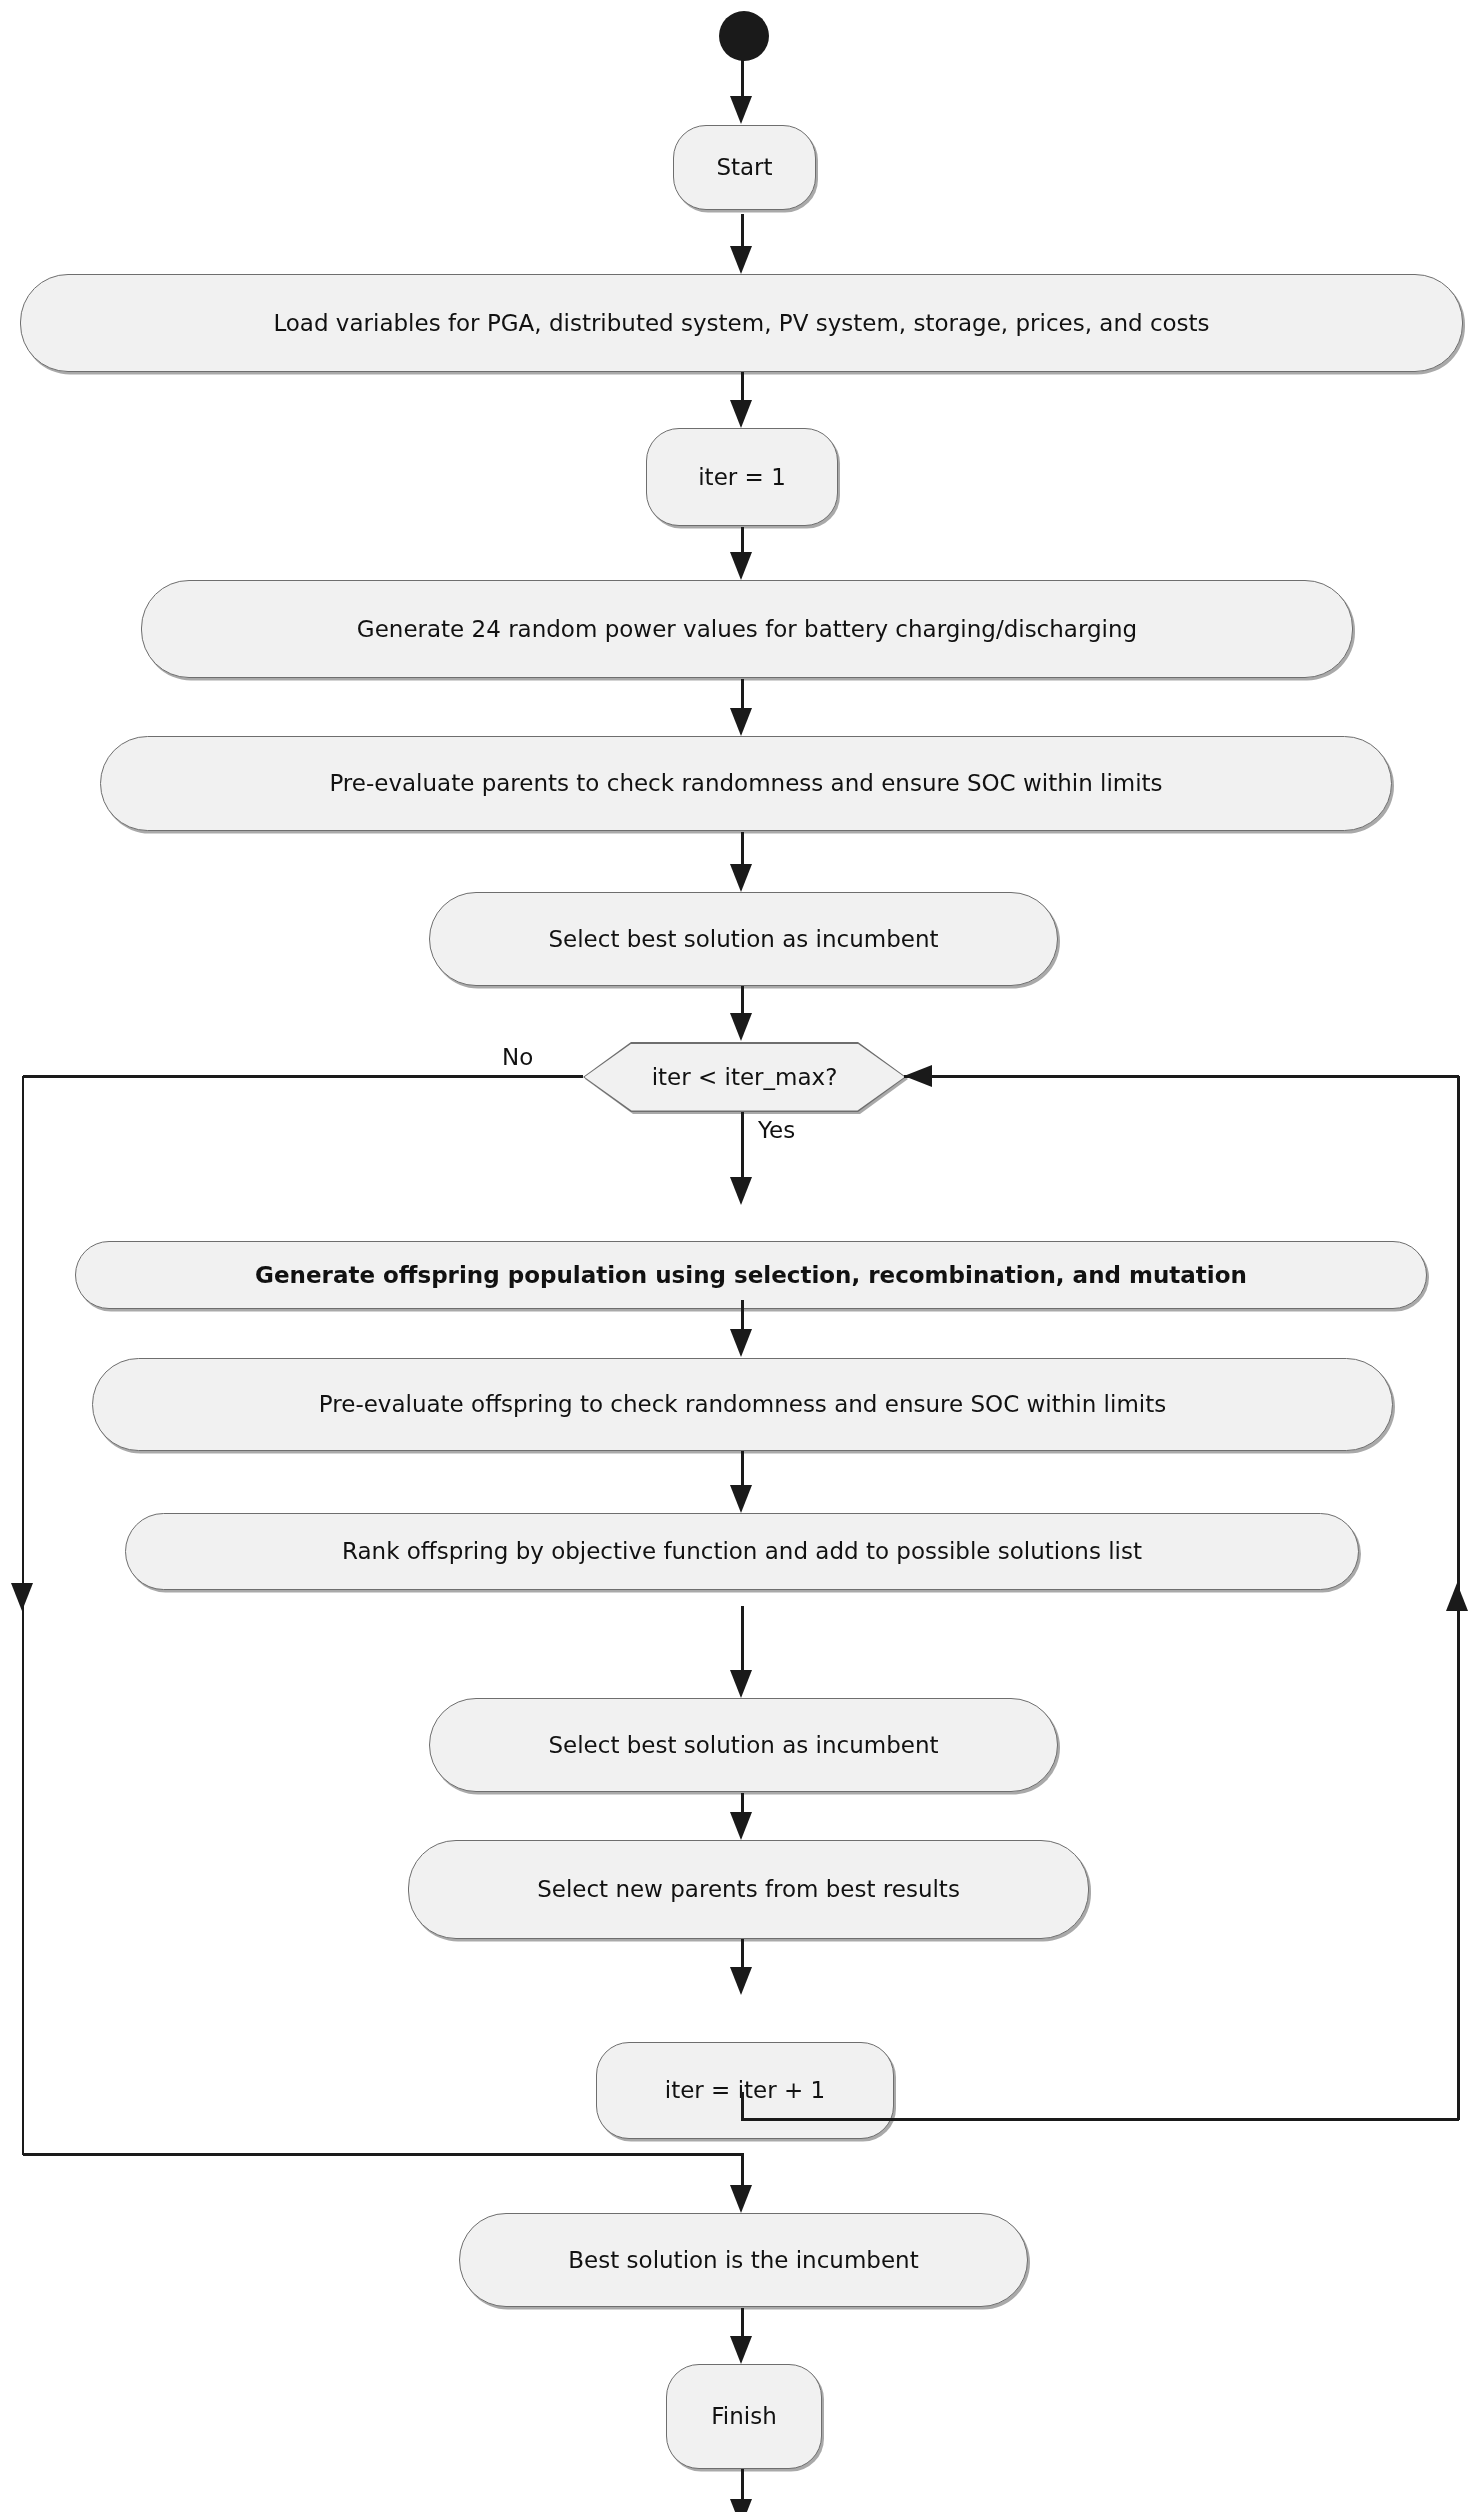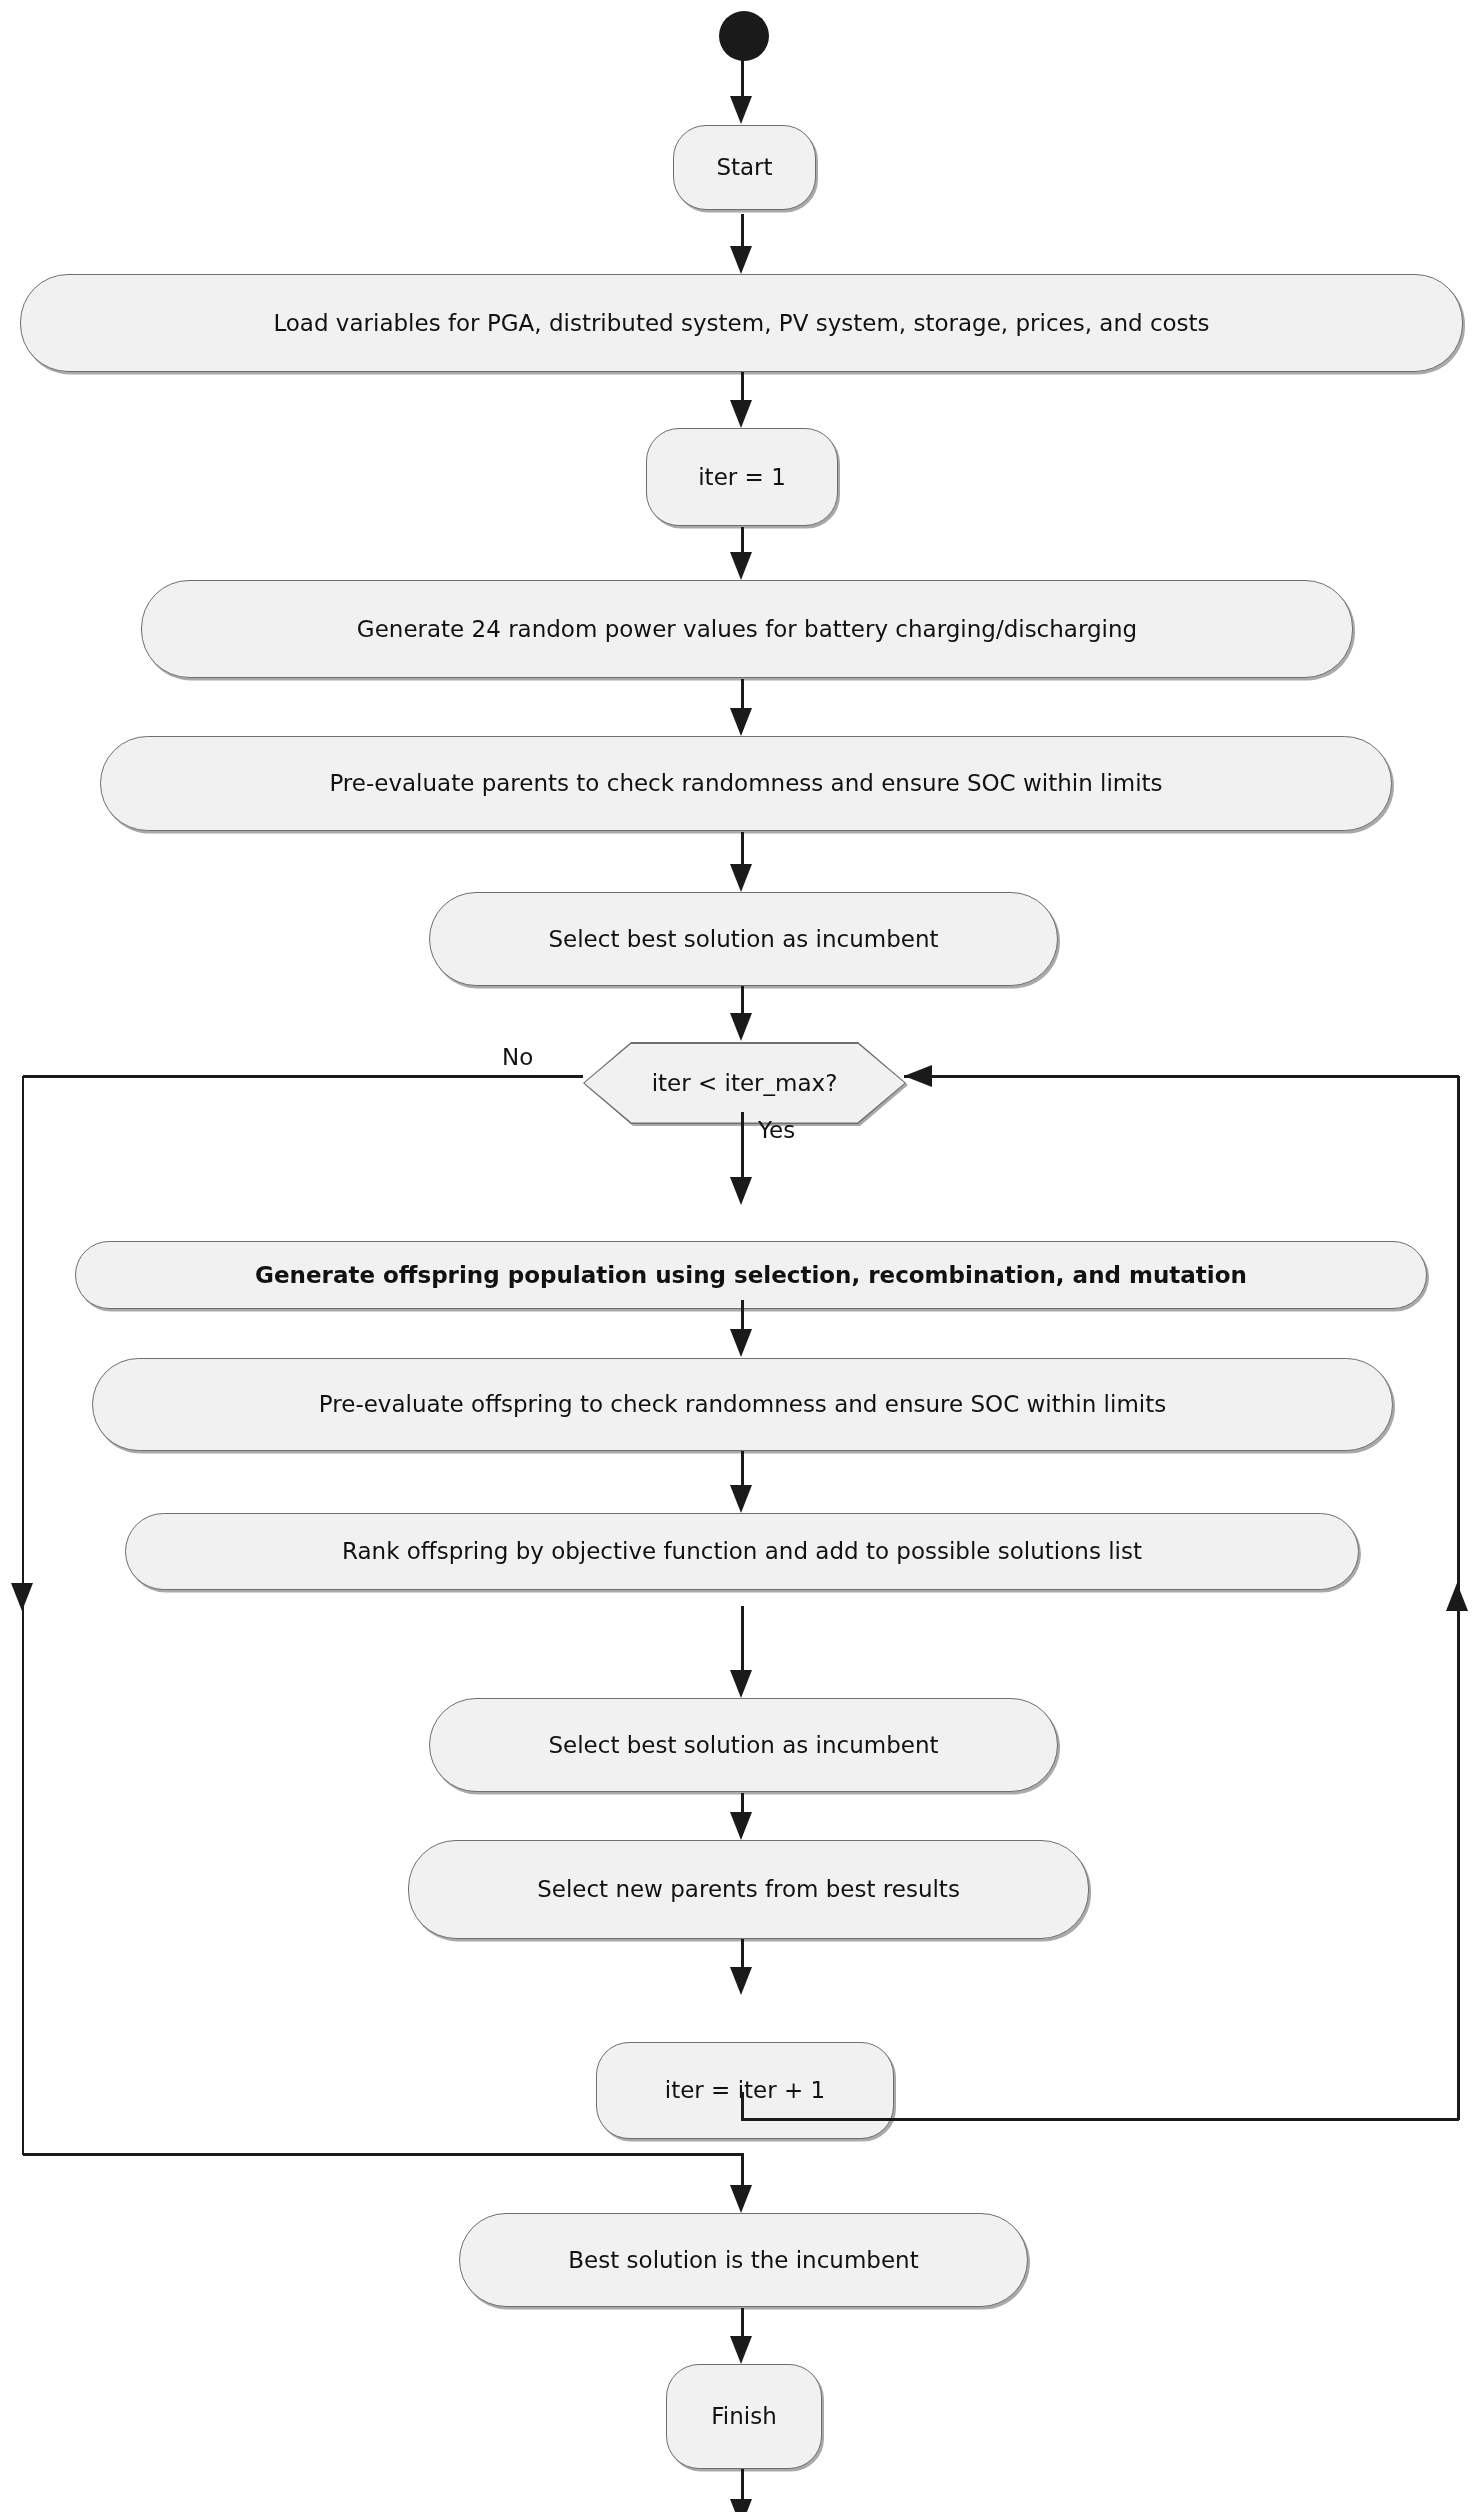--- a/index.html
+++ b/index.html
@@ -103,21 +103,21 @@
   <div class="vl" style="left:741px; top:832px; height:33px;"></div>
   <div class="arrow-down" style="left:730px; top:864px;"></div>
 
   <div class="node r-big" style="left:429px; top:892px; width:629px; height:94px;">
     <span>Select best solution as incumbent</span>
   </div>
 
   <div class="vl" style="left:741px; top:986px; height:28px;"></div>
   <div class="arrow-down" style="left:730px; top:1013px;"></div>
 
-  <div class="hex" style="left:583px; top:1042px; width:323px; height:82px;">
+  <div class="hex" style="left:583px; top:1042px; width:323px; height:70px;">
     <div class="hex-border"></div>
     <div class="hex-fill"></div>
     <div class="hex-label">iter &lt; iter_max?</div>
   </div>
   <div class="edge-label" style="left:502px; top:1046px; width:70px; text-align:left;">No</div>
   <div class="edge-label" style="left:758px; top:1119px;">Yes</div>
 
   <div class="vl" style="left:741px; top:1112px; height:66px;"></div>
   <div class="arrow-down" style="left:730px; top:1177px;"></div>
 

